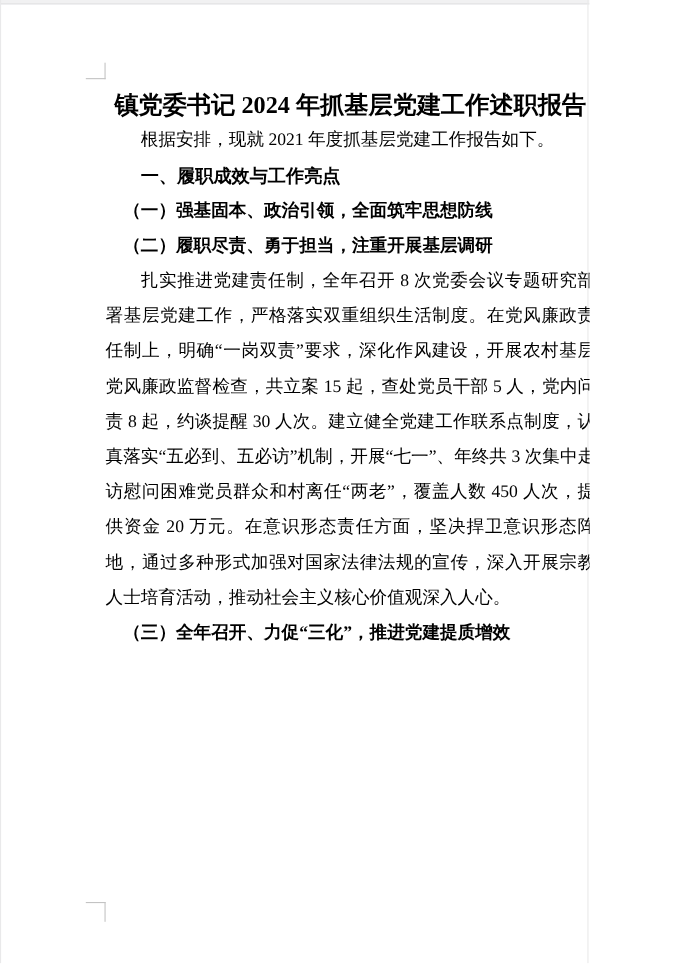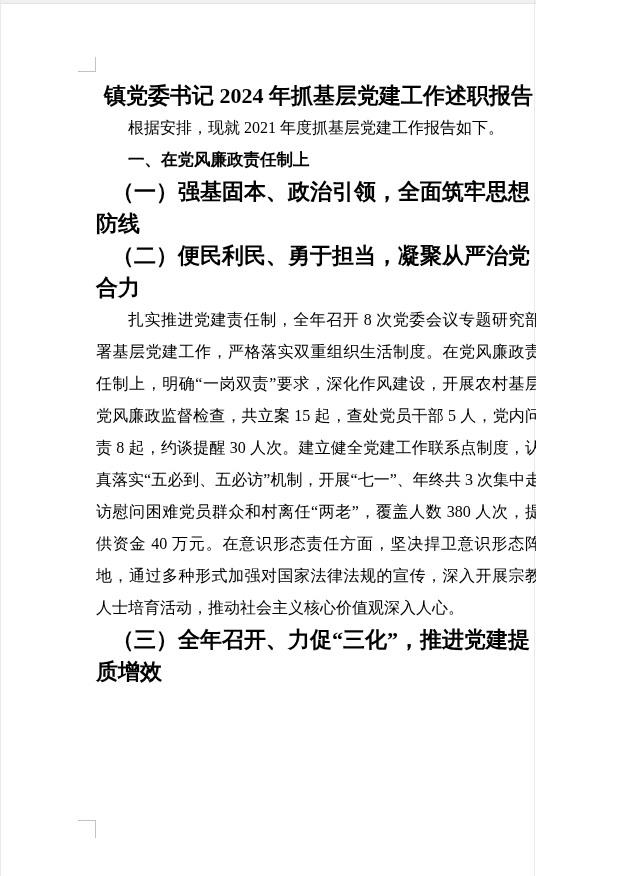--- a/index.html
+++ b/index.html
@@ -68,21 +68,21 @@
     text-indent: 32px;
   }
   .heading-1 {
     font-weight: bold;
     text-indent: 32px;
     font-size: 16.5px;
   }
   .heading-2 {
     font-weight: bold;
     text-indent: 16px;
-    font-size: 22px;
+    font-size: 16px;
   }
 </style>
 </head>
 <body>
 
 <div class="viewport">
 
   <div class="top-strip"></div>
   <div class="edge-line left"></div>
   <div class="edge-line right"></div>
@@ -90,25 +90,25 @@
   <div class="mark tl"></div>
   <div class="mark tr"></div>
   <div class="mark bl"></div>
   <div class="mark br"></div>
 
   <div class="content">
     <p class="doc-title">镇党委书记 2024 年抓基层党建工作述职报告</p>
 
     <p class="body-para">根据安排，现就 2021 年度抓基层党建工作报告如下。</p>
 
-    <p class="heading-1">一、在党风廉政责任制上</p>
+    <p class="heading-1">一、履职成效与工作亮点</p>
 
     <p class="heading-2">（一）强基固本、政治引领，全面筑牢思想防线</p>
 
 
-    <p class="heading-2">（二）便民利民、勇于担当，凝聚从严治党合力</p>
+    <p class="heading-2">（二）履职尽责、勇于担当，注重开展基层调研</p>
 
-    <p class="body-para">扎实推进党建责任制，全年召开 8 次党委会议专题研究部署基层党建工作，严格落实双重组织生活制度。在党风廉政责任制上，明确“一岗双责”要求，深化作风建设，开展农村基层党风廉政监督检查，共立案 15 起，查处党员干部 5 人，党内问责 8 起，约谈提醒 30 人次。建立健全党建工作联系点制度，认真落实“五必到、五必访”机制，开展“七一”、年终共 3 次集中走访慰问困难党员群众和村离任“两老”，覆盖人数 380 人次，提供资金 40 万元。在意识形态责任方面，坚决捍卫意识形态阵地，通过多种形式加强对国家法律法规的宣传，深入开展宗教人士培育活动，推动社会主义核心价值观深入人心。</p>
+    <p class="body-para">扎实推进党建责任制，全年召开 8 次党委会议专题研究部署基层党建工作，严格落实双重组织生活制度。在党风廉政责任制上，明确“一岗双责”要求，深化作风建设，开展农村基层党风廉政监督检查，共立案 15 起，查处党员干部 5 人，党内问责 8 起，约谈提醒 30 人次。建立健全党建工作联系点制度，认真落实“五必到、五必访”机制，开展“七一”、年终共 3 次集中走访慰问困难党员群众和村离任“两老”，覆盖人数 450 人次，提供资金 20 万元。在意识形态责任方面，坚决捍卫意识形态阵地，通过多种形式加强对国家法律法规的宣传，深入开展宗教人士培育活动，推动社会主义核心价值观深入人心。</p>
 
     <p class="heading-2">（三）全年召开、力促“三化”，推进党建提质增效</p>
   </div>
 
 </div>
 
 </body></html>

